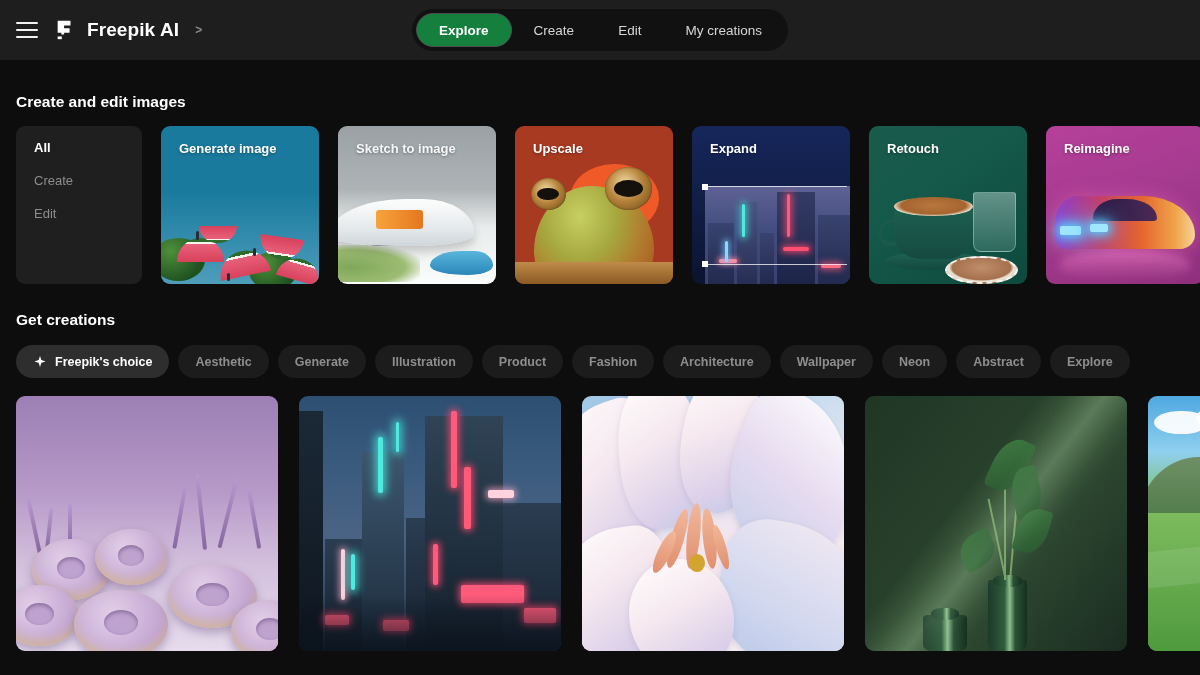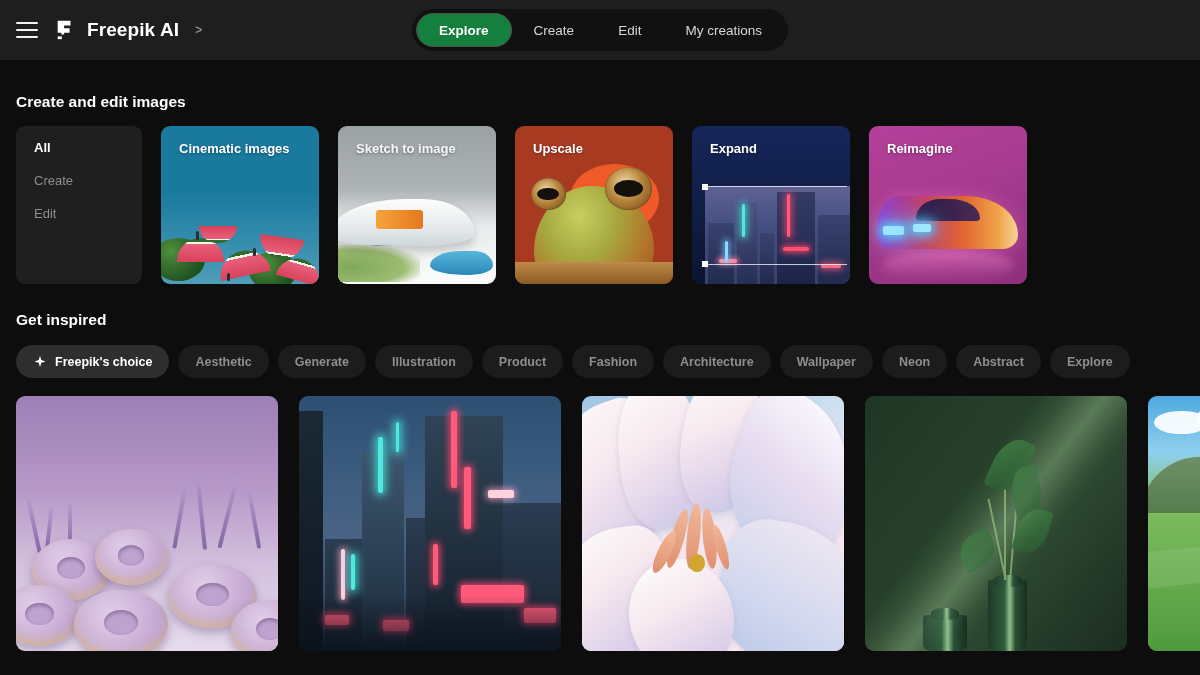--- a/index.html
+++ b/index.html
@@ -467,21 +467,21 @@
       <div class="melon" style="left:56%;bottom:-4%;width:30%;height:24%"></div>
       <div class="melon slice" style="left:10%;bottom:14%;width:30%;height:15%"></div>
       <div class="melon slice" style="left:36%;bottom:5%;width:32%;height:16%;transform:rotate(-12deg)"></div>
       <div class="melon slice flip" style="left:62%;bottom:16%;width:28%;height:14%;transform:rotate(8deg)"></div>
       <div class="melon slice" style="left:74%;bottom:2%;width:28%;height:14%;transform:rotate(16deg)"></div>
       <div class="melon slice flip" style="left:24%;bottom:26%;width:24%;height:11%"></div>
       <div style="position:absolute;left:22%;bottom:28%;width:3px;height:9px;background:#2b2b33;border-radius:2px"></div>
       <div style="position:absolute;left:58%;bottom:18%;width:3px;height:8px;background:#2b2b33;border-radius:2px"></div>
       <div style="position:absolute;left:42%;bottom:2%;width:3px;height:8px;background:#2b2b33;border-radius:2px"></div>
     </div>
-    <div class="card-label">Cinematic images</div>
+    <div class="card-label">Generate image</div>
   </div>
 
   <div class="card wide">
     <div class="art bg-sketch">
       <div class="lawn"></div>
       <div class="pool2"></div>
       <div class="house-blob"></div>
       <div class="house-glow"></div>
       <div class="pool"></div>
     </div>
@@ -519,34 +519,45 @@
         <div class="neonh" style="left:80%;top:80%;width:14%;background:#ff6a86;box-shadow:0 0 6px 2px rgba(255,90,120,.7)"></div>
       </div>
       <div class="sel-box">
         <div class="handle" style="left:-3px;top:-3px"></div>
         <div class="handle" style="left:-3px;bottom:-3px"></div>
       </div>
     </div>
     <div class="card-label">Expand</div>
   </div>
 
+  <div class="card wide">
+    <div class="art bg-retouch">
+      <div class="glass"></div>
+      <div class="saucer"></div>
+      <div class="cup-handle"></div>
+      <div class="cup"></div>
+      <div class="cup-top"></div>
+      <div class="cookie-plate"></div>
+    </div>
+    <div class="card-label">Retouch</div>
+  </div>
 
   <div class="card wide">
     <div class="art bg-reimagine">
       <div class="car-reflect"></div>
       <div class="car"></div>
       <div class="car-canopy"></div>
       <div class="hl" style="left:9%;bottom:31%;width:13%;height:6%"></div>
       <div class="hl" style="left:28%;bottom:33%;width:11%;height:5%"></div>
     </div>
     <div class="card-label">Reimagine</div>
   </div>
 </div>
 
-<div class="section-title s2-title">Get inspired</div>
+<div class="section-title s2-title">Get creations</div>
 
 <div class="chiprow">
   <div class="chip active">
     <svg class="sparkle" viewBox="0 0 24 24">
       <path fill="#ffffff" d="M12 1.5l2.3 7.2 7.2 2.3 0 0-7.2 2.3-2.3 7.2-2.3-7.2L2.5 11l7.2-2.3z"></path>
     </svg>
     <span>Freepik's choice</span>
   </div>
   <div class="chip">
       <span>Aesthetic</span>

